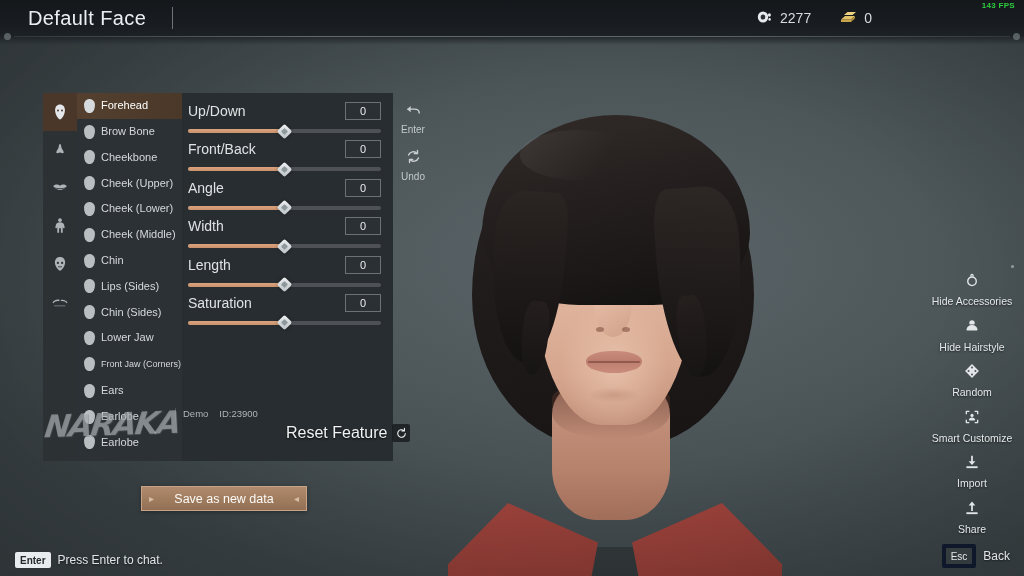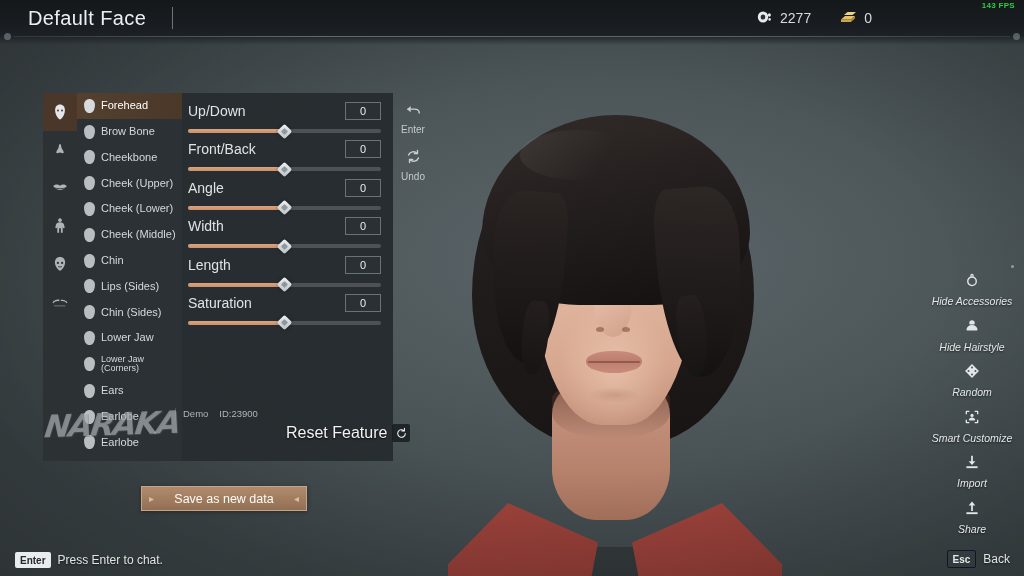--- a/index.html
+++ b/index.html
@@ -291,40 +291,40 @@
     display:flex; align-items:center; justify-content:center;
     color:#fdfbf8; font-size:12.5px; cursor:pointer;
     box-shadow:0 1px 4px rgba(0,0,0,.35);
   }
   #save-btn .chev { color:#d8bda4; font-size:10px; position:absolute; }
   #save-btn .chev.l { left:7px; } #save-btn .chev.r { right:7px; }
 
   
   #actions {
     position:absolute; right:0; top:272px; width:104px;
-    display:flex; flex-direction:column; align-items:center; gap:10.5px;font-style:italic;
+    display:flex; flex-direction:column; align-items:center; gap:10.5px;
   }
   .act { display:flex; flex-direction:column; align-items:center; gap:3px; cursor:pointer; width:104px; }
   .act svg { width:16px; height:16px; fill:#e2e6e8; }
   .act .albl { font-size:10.5px; color:#e4e8ea; text-shadow:0 1px 2px rgba(0,0,0,.6); }
   .act-dot { position:absolute; right:10px; top:-7px; width:3px; height:3px; border-radius:50%; background:rgba(200,206,210,.6); }
 
   
   #bottom-left {
     position:absolute; left:15px; bottom:8px; display:flex; align-items:center; gap:7px;
   }
   #bottom-right {
     position:absolute; right:14px; bottom:8px; display:flex; align-items:center; gap:7px;
   }
   .keycap {
     background:#e9ecee; color:#23282b; font-size:10px; font-weight:bold;
     padding:1.5px 5px; border-radius:2px; line-height:1.3;
   }
   .keycap.outline {
-    background:transparent; color:#e3e7e9; border:1px solid #0f172a; font-weight:bold;
+    background:transparent; color:#e3e7e9; border:4px solid #0f172a; font-weight:normal;
   }
   .hint-text { font-size:12px; color:#e0e4e6; text-shadow:0 1px 2px rgba(0,0,0,.55); }
 </style>
 </head>
 <body>
 
 <div id="scene">
   <div id="char">
     <div class="hair-back"></div>
     <div class="neck"></div>
@@ -467,21 +467,21 @@
       <div class="feat">
         <span class="dot"></span>
         <span class="lbl">Chin (Sides)</span>
       </div>
       <div class="feat">
         <span class="dot"></span>
         <span class="lbl">Lower Jaw</span>
       </div>
       <div class="feat two-line">
         <span class="dot"></span>
-        <span class="lbl">Lower Jaw (Corners)</span>
+        <span class="lbl">Front Jaw (Corners)</span>
       </div>
       <div class="feat">
         <span class="dot"></span>
         <span class="lbl">Ears</span>
       </div>
       <div class="feat">
         <span class="dot"></span>
         <span class="lbl">Earlobe</span>
       </div>
       <div class="feat">

